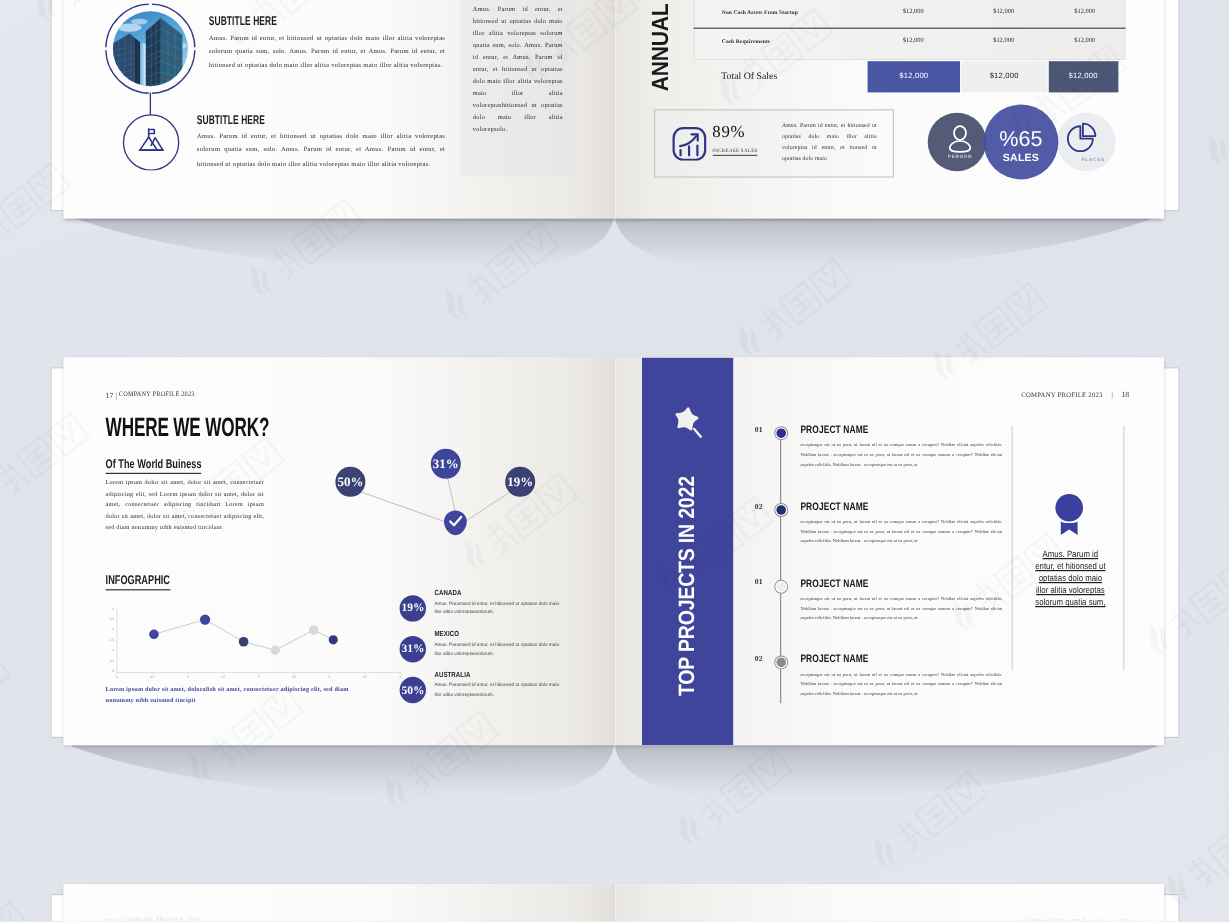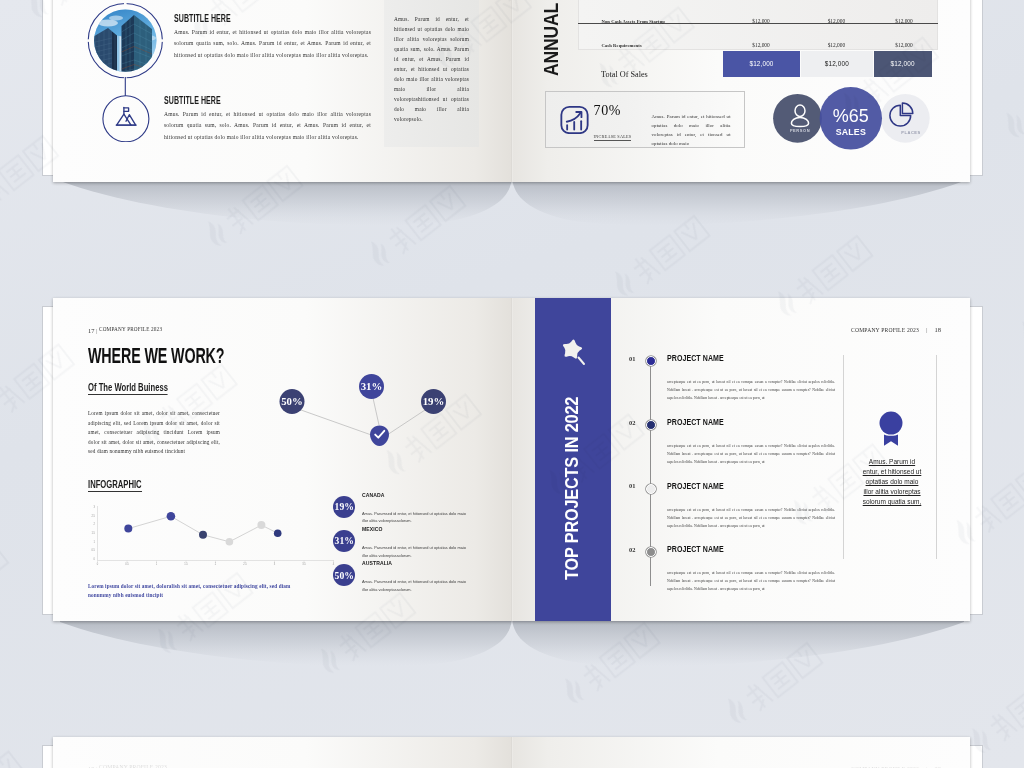--- a/index.html
+++ b/index.html
@@ -11,21 +11,21 @@
 
   
   .spread{position:absolute;}
   .sheet-back{position:absolute;background:#fff;border:1px solid #c9ccd2;}
   .page{position:absolute;top:0;overflow:hidden;}
   .page-l{background:linear-gradient(to right,#fdfdfd 0%,#fbfbfa 55%,#eceae6 92%,#e3e0db 100%);}
   .page-r{background:linear-gradient(to left,#fdfdfd 0%,#fbfbfa 55%,#efeeeb 92%,#e7e5e1 100%);}
   .spine{position:absolute;top:0;bottom:0;width:2px;background:linear-gradient(to right,#d6d3ce,#f2f1ee);}
 
   
-  .blur1{filter:blur(.32px);margin-top:11px;}
+  .blur1{filter:blur(.32px);}
   .lorem{color:#3b3b3b;}
 
   
   .abs{position:absolute;}
   .circ{border-radius:50%;}
 
   
   .wm{position:absolute;inset:0;pointer-events:none;}
 </style>
 </head>
@@ -237,21 +237,21 @@
             <rect x="1.4" y="1.9" width="27.2" height="27.2" rx="8.2" ry="8.2" fill="none" stroke="#2e3785" stroke-width="1.9"></rect>
             <g stroke="#2e3785" stroke-width="1.9" stroke-linecap="round" fill="none">
               <path d="M7.4,25.3 L7.4,20.8"></path>
                 <path d="M14.7,25.3 L14.7,17.6"></path>
               <path d="M21.9,25.3 L21.9,16.8"></path>
             </g>
             <path d="M7,17.3 C13,16.6 18.2,12.7 21.4,8.1" stroke="#2e3785" stroke-width="1.9" fill="none" stroke-linecap="round"></path>
             <path d="M16.8,7.2 L22.2,7.2 L22.2,12.6" stroke="#2e3785" stroke-width="1.9" fill="none" stroke-linecap="round" stroke-linejoin="round"></path>
           </svg>
           <div class="abs" style="left:48px;top:11px;font-family:'Liberation Serif',serif;font-size:14px;
-                      color:#111;letter-spacing:.6px;">70%</div>
+                      color:#111;letter-spacing:.6px;">89%</div>
           <div class="abs blur1" style="left:48px;top:30.5px;font-family:'Liberation Serif',serif;font-size:4.2px;
                       color:#333;letter-spacing:.25px;border-bottom:.5px solid #555;
                       display:inline-block;padding-bottom:.8px;">INCREASE SALES</div>
           <div class="abs blur1" style="left:106px;top:10px;width:79px;font-family:'Liberation Serif',serif;
                       font-size:4.85px;line-height:8.95px;color:#2e2e2e;letter-spacing:.1px;
                       text-align:justify;">Amus. Parum id entur, et hitionsed ut optatias dolo maio illor alitia voloreptas id entur, et tionsed ut optatias dolo maio</div>
         </div>
 
         <svg class="abs" style="left:258px;top:250px;width:185px;height:80px;" viewBox="0 0 185 80">
           <circle cx="135.3" cy="38.3" r="24.4" fill="#ecedf1"></circle>

